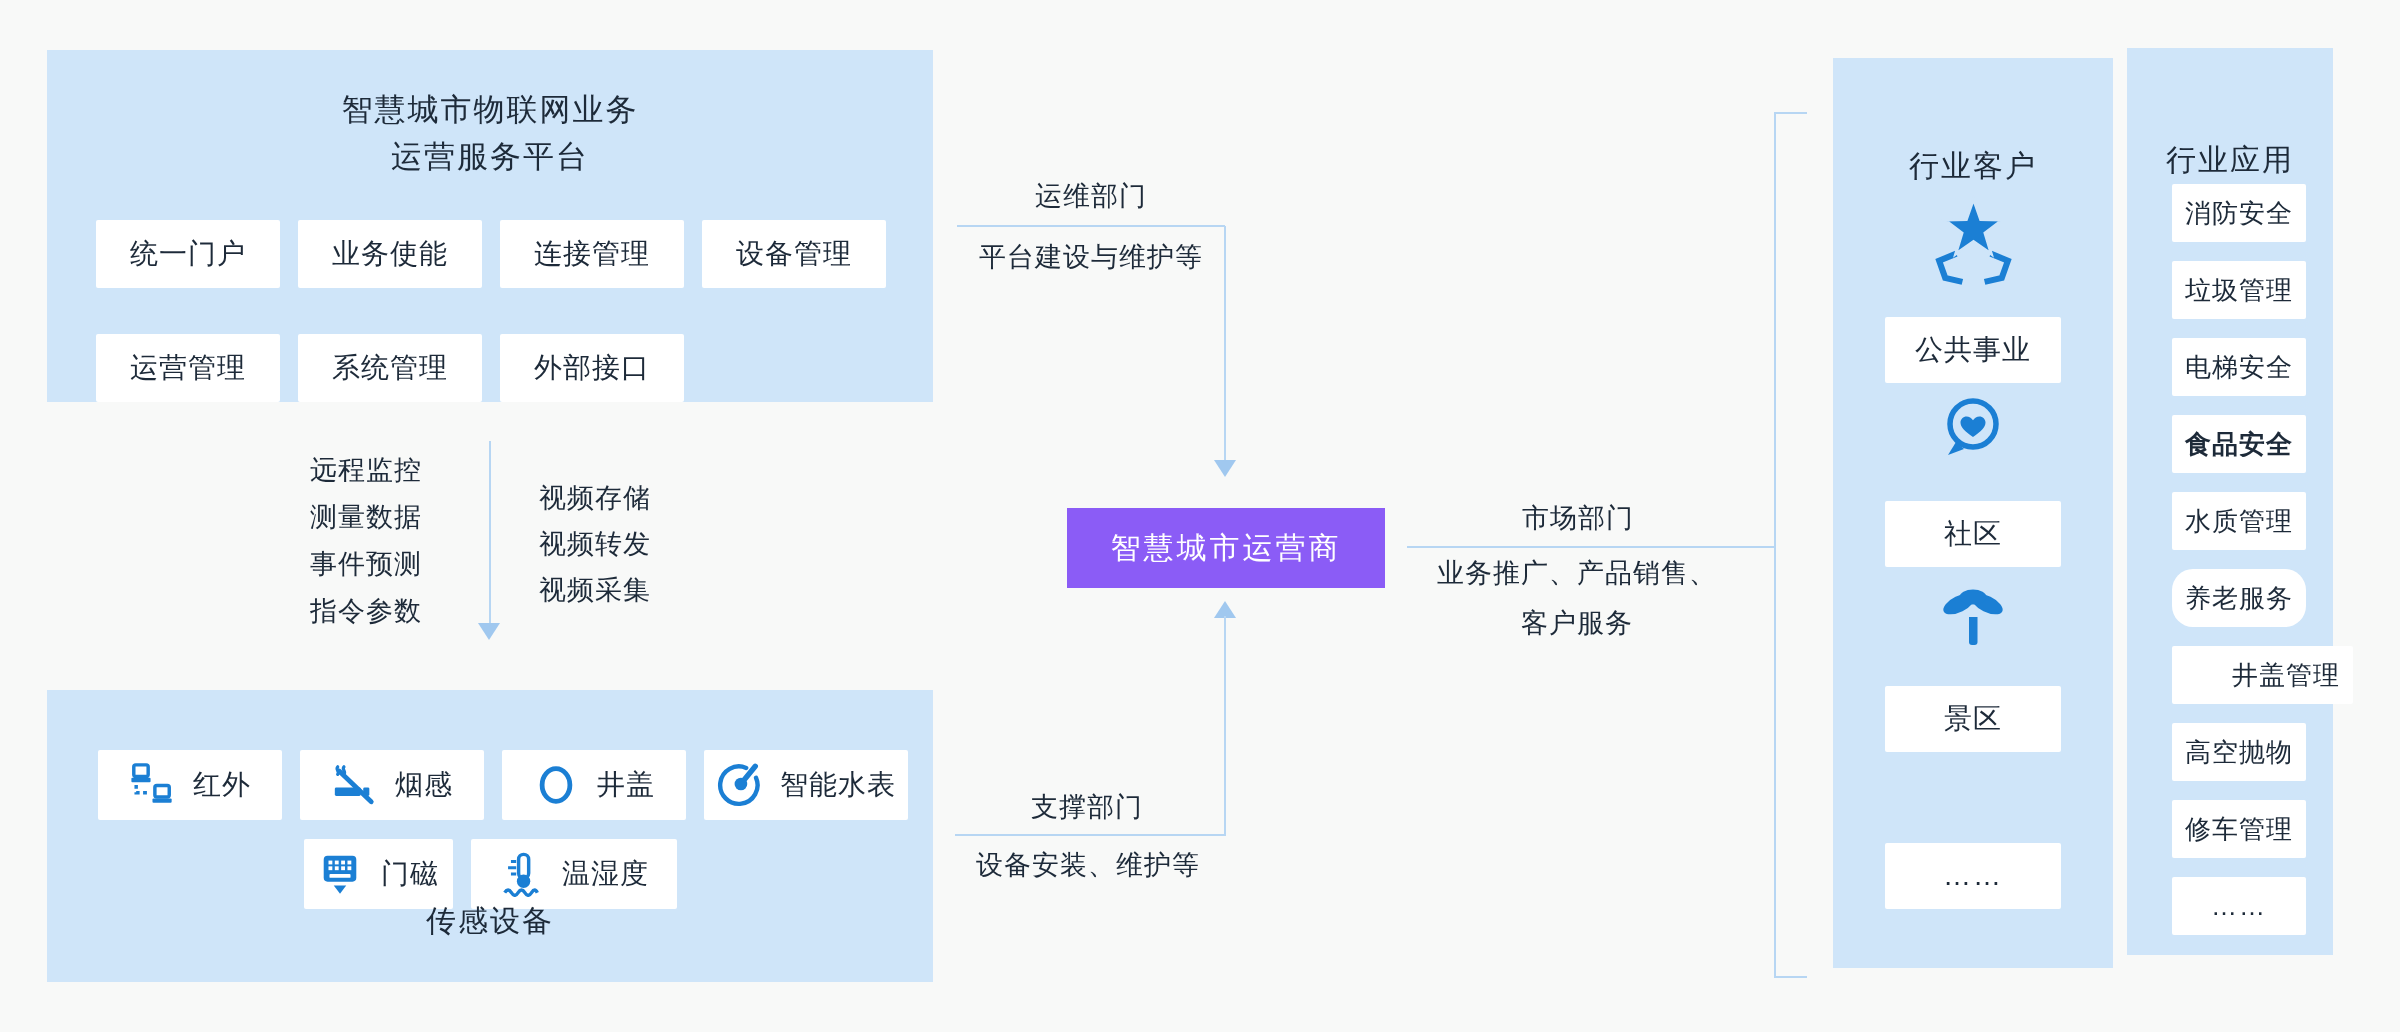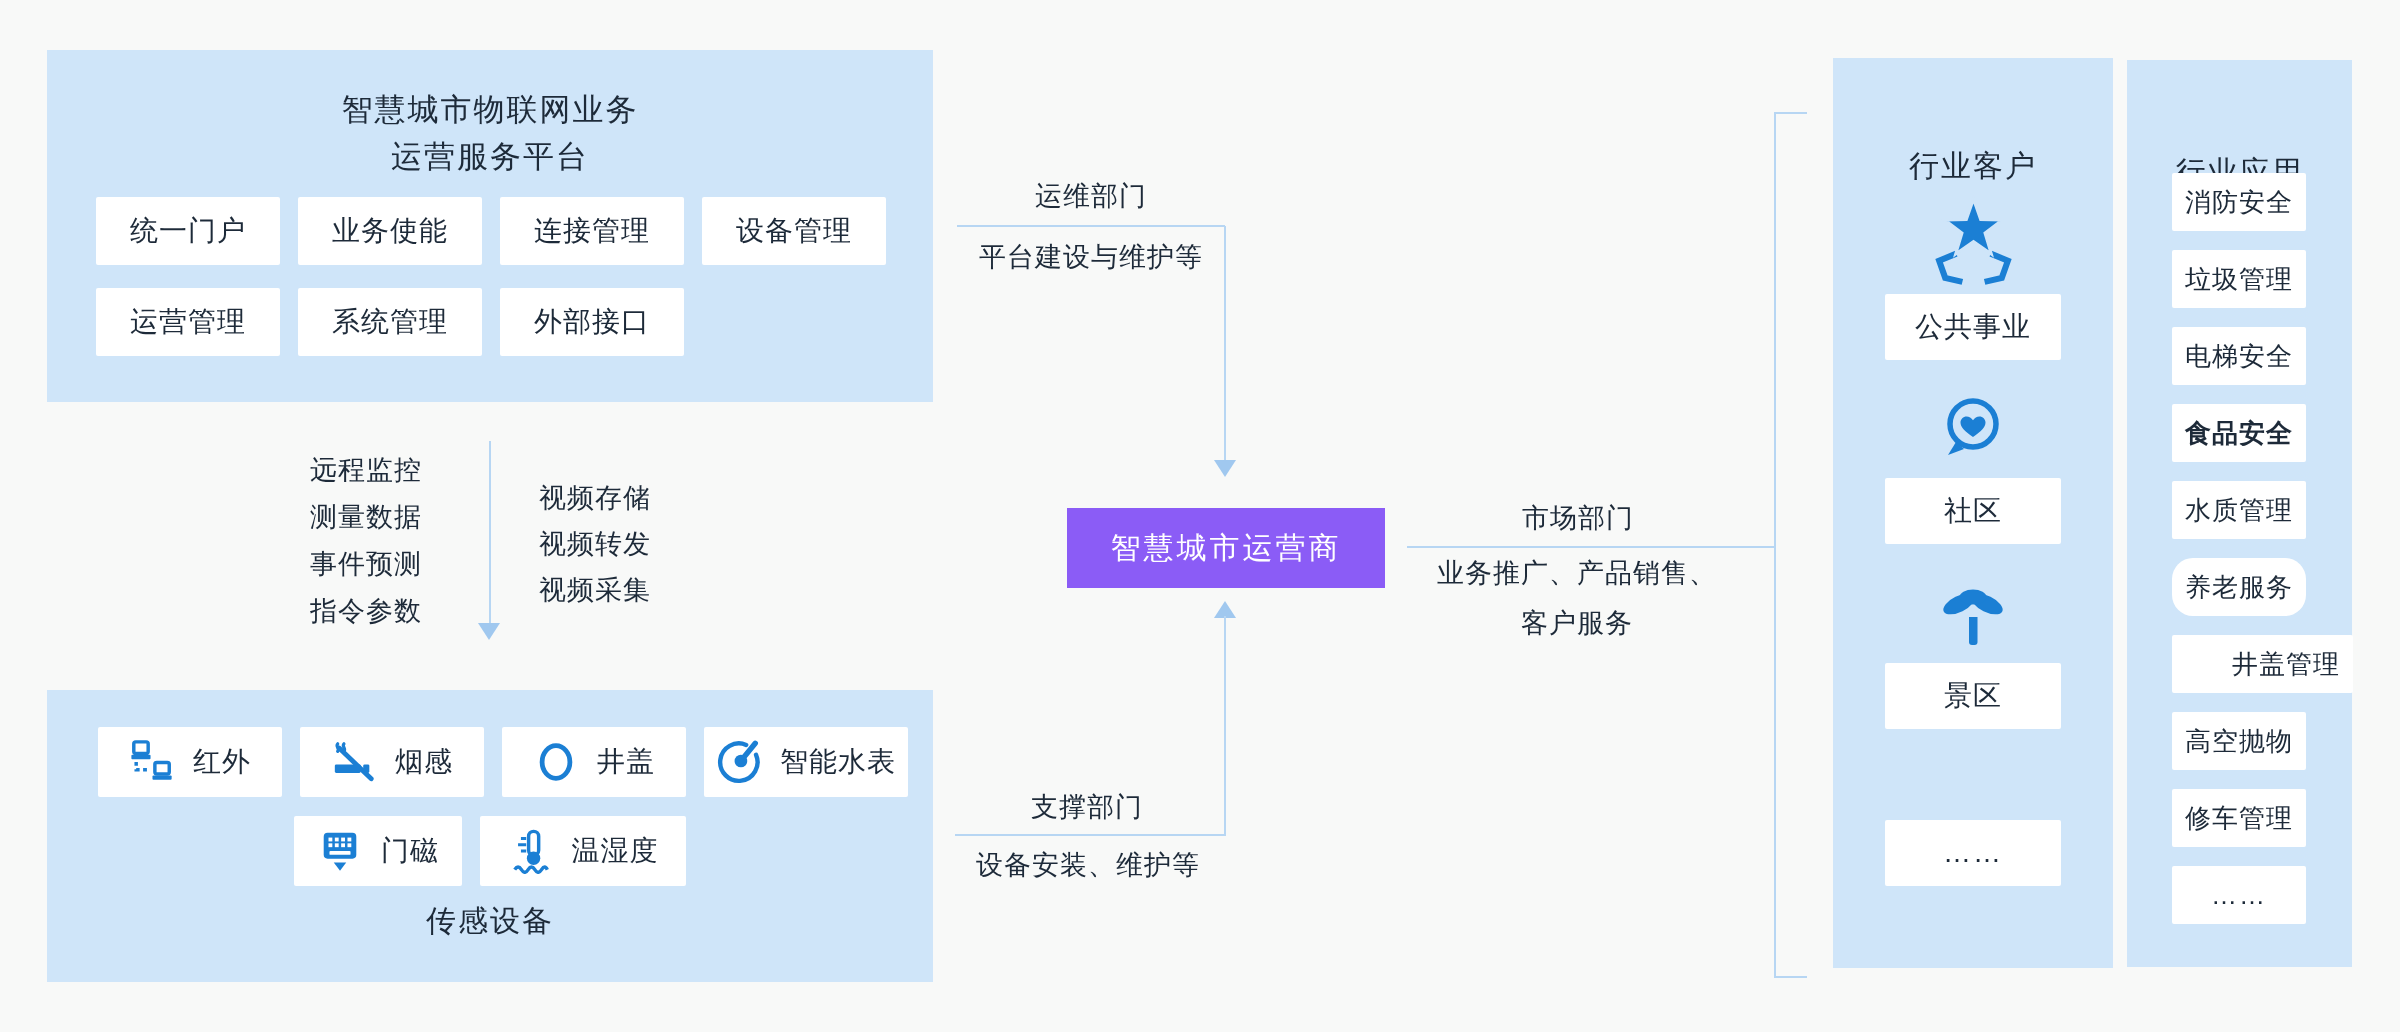--- a/index.html
+++ b/index.html
@@ -6,21 +6,21 @@
   body{
     width:2400px;height:1032px;position:relative;overflow:hidden;
     background:#f8f9f8;color:#1d2a39;
     font-family:"Liberation Sans",sans-serif;
   }
   .panel{position:absolute;background:#cfe5f9}
   .panel-title{position:absolute;width:100%;text-align:center;font-size:30px;letter-spacing:2px}
   .wbox{
     background:#ffffff;border-radius:2px;
     display:flex;align-items:center;justify-content:center;
-    font-size:28px;letter-spacing:1px;color:#1d2a39;
+    font-size:28px;letter-spacing:1px;color:#1d2a39;margin-top:23px;
   }
   
   #platform-panel{left:47px;top:50px;width:886px;height:352px}
   #platform-title{top:36px;line-height:47px;font-size:31px}
   #module-grid{
     position:absolute;left:49px;top:147px;
     display:grid;grid-template-columns:repeat(4,184px);gap:23px 18px;
   }
   #module-grid .wbox{width:184px;height:68px}
   
@@ -34,41 +34,41 @@
   .arrow{position:absolute;width:0;height:0}
   .arrow.down{border-left:11px solid transparent;border-right:11px solid transparent;border-top:17px solid #a0c8ef}
   .arrow.up{border-left:11px solid transparent;border-right:11px solid transparent;border-bottom:17px solid #a0c8ef}
   
   #sensor-panel{left:47px;top:690px;width:886px;height:292px}
   #sensor-row1{position:absolute;left:51px;top:37px;display:flex;gap:18px}
   #sensor-row2{position:absolute;left:0;right:0;top:126px;display:flex;gap:18px;justify-content:center}
   .sensor-box{height:70px;gap:18px}
   #sensor-row1 .sensor-box:nth-child(-n+3){width:184px}
   #sensor-row1 .sensor-box:nth-child(4){width:204px}
-  #sensor-row2 .sensor-box:nth-child(1){width:168px}
+  #sensor-row2 .sensor-box:nth-child(1){width:149px}
   #sensor-row2 .sensor-box:nth-child(2){width:206px}
   #sensor-row2 .sensor-box:nth-child(3){width:160px}
   .sensor-box .icon{width:46px;height:46px;color:#1b7fd4;flex:none}
   .sensor-box .icon svg{width:100%;height:100%;display:block}
   #sensor-panel-label{position:absolute;top:214px;width:100%;text-align:center;font-size:30px;letter-spacing:2px;line-height:34px}
   
   .link-label{position:absolute;text-align:center;font-size:27px;letter-spacing:1px;line-height:34px}
   
   #operator-box{
     position:absolute;left:1067px;top:508px;width:318px;height:80px;
     background:#8b5cf6;color:#ffffff;display:flex;align-items:center;justify-content:center;
     font-size:30px;letter-spacing:3px;
   }
   
   #customers-panel{left:1833px;top:58px;width:280px;height:910px}
   #customers-panel .panel-title{top:88px}
   #customers-panel .cicon{position:absolute;color:#1b7fd4}
   #customers-panel .cicon svg{width:100%;height:100%;display:block}
   #customers-panel .wbox{position:absolute;left:52px;width:176px;height:66px}
-  #apps-panel{left:2127px;top:60px;width:225px;height:907px}
+  #apps-panel{left:2127px;top:48px;width:206px;height:907px}
   #apps-panel .panel-title{top:92px}
   #apps-panel .wbox{position:absolute;left:45px;width:134px;height:58px;font-size:26px}
   .dots{letter-spacing:2px}
 </style>
 </head>
 <body>
 
 <section class="panel" id="platform-panel">
   <div class="panel-title" id="platform-title">
     <div>智慧城市物联网业务</div>

